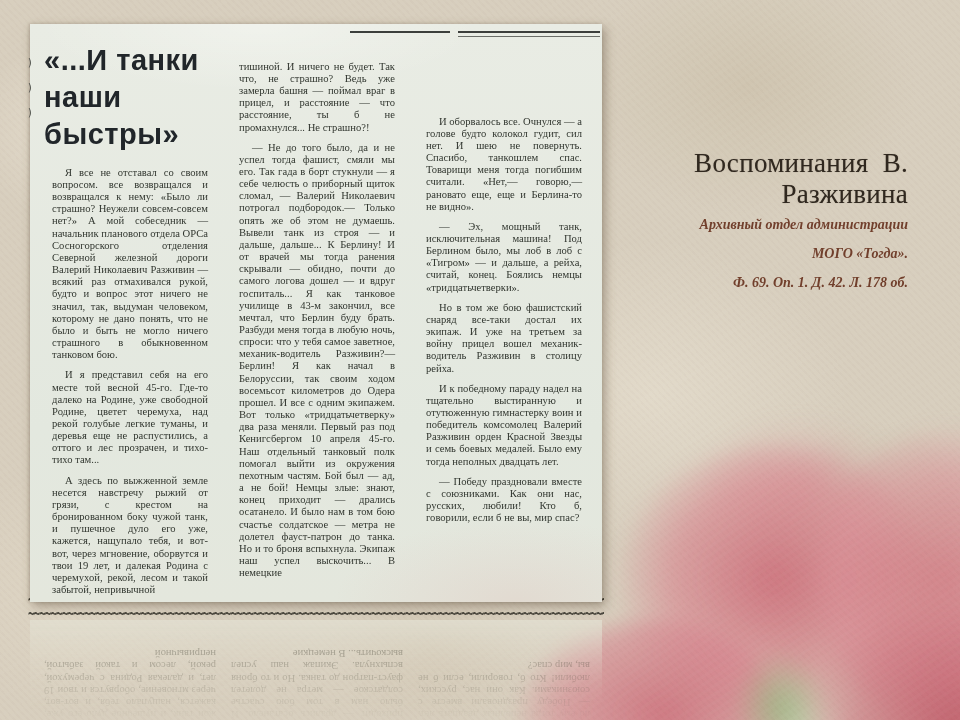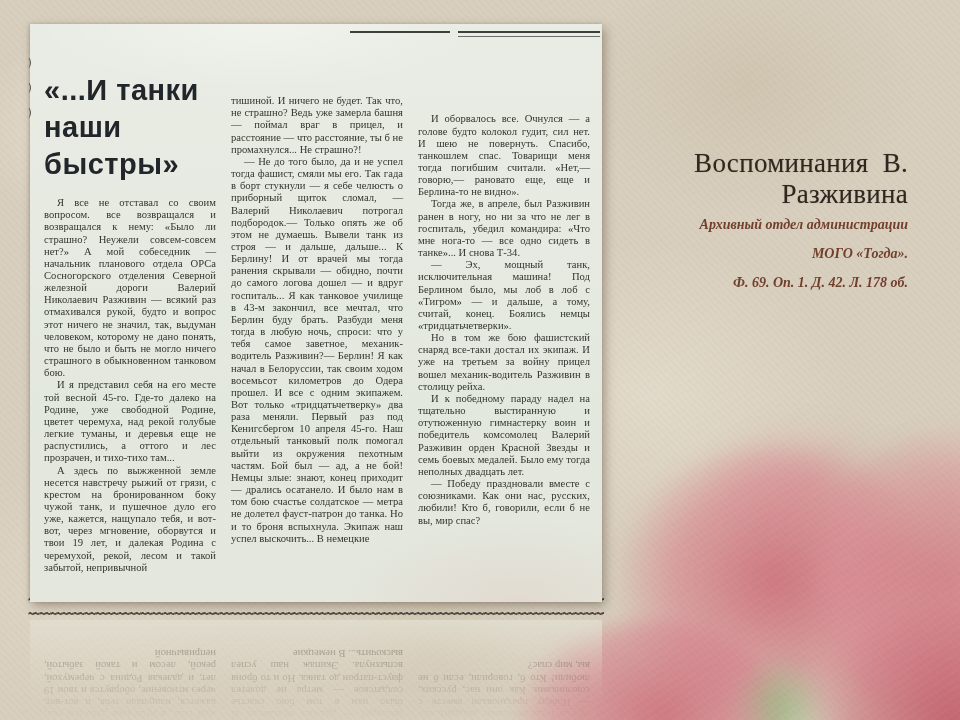--- a/index.html
+++ b/index.html
@@ -42,21 +42,21 @@
     background:radial-gradient(ellipse 260px 120px at 85% 100%, rgba(216,160,152,.18), transparent 70%),
                radial-gradient(ellipse 300px 90px at 40% 0%, rgba(255,255,252,.35), transparent 75%);}
   .topline{position:absolute;height:2px;background:#3c3f3c;}
   .topline.seg1{left:320px;top:7px;width:100px;}
   .topline.seg2{left:428px;top:7px;width:142px;}
   .topline.seg3{left:428px;top:12px;width:142px;height:1px;background:#6a6d68;}
   .cols{position:absolute;left:14px;top:14px;right:12px;bottom:0;display:flex;gap:15px;align-items:center;}
   .col{flex:1 1 0;min-width:0;}
   .headline{font-family:"Liberation Sans",sans-serif;font-weight:700;color:#21262a;
     font-size:29px;line-height:37px;letter-spacing:.5px;margin:6px 0 14px 0;}
-  .col p{margin:0;font-size:10.6px;line-height:12.15px;text-align:justify;color:#31362f;
+  .col p{margin:8px;font-size:10.6px;line-height:12.15px;text-align:justify;color:#31362f;
     font-family:"Liberation Serif",serif;}
   .col p.indent{text-indent:13px;}
   .tear-marks{position:absolute;left:27px;top:50px;font-size:10px;line-height:25px;
     color:#50524c;white-space:pre-line;font-family:"DejaVu Sans Mono",monospace;}
   
   .wave{position:absolute;left:28px;width:576px;overflow:hidden;white-space:nowrap;
     font-family:"DejaVu Sans Mono",monospace;font-size:11px;letter-spacing:-1px;
     color:#3a3830;transform:scaleY(2.1);line-height:10px;height:10px;}
   .wave1{top:596px;}
   .wave2{top:610px;opacity:.9;}
@@ -123,22 +123,21 @@
         <p class="indent">Я все не отставал со своим вопросом. все возвращался и возвращался к нему: «Было ли страшно? Неужели совсем-совсем нет?» А мой собеседник — начальник планового отдела ОРСа Сосногорского отделения Северной железной дороги Валерий Николаевич Разживин — всякий раз отмахивался рукой, будто и вопрос этот ничего не значил, так, выдуман человеком, которому не дано понять, что не было и быть не могло ничего страшного в обыкновенном танковом бою.</p>
         <p class="indent">И я представил себя на его месте той весной 45-го. Где-то далеко на Родине, уже свободной Родине, цветет черемуха, над рекой голубые легкие туманы, и деревья еще не распустились, а оттого и лес прозрачен, и тихо-тихо там...</p>
         <p class="indent">А здесь по выжженной земле несется навстречу рыжий от грязи, с крестом на бронированном боку чужой танк, и пушечное дуло его уже, кажется, нащупало тебя, и вот-вот, через мгновение, оборвутся и твои 19 лет, и далекая Родина с черемухой, рекой, лесом и такой забытой, непривычной</p>
       </div>
       <div class="col">
         <p>тишиной. И ничего не будет. Так что, не страшно? Ведь уже замерла башня — поймал враг в прицел, и расстояние — что расстояние, ты б не промахнулся... Не страшно?!</p>
         <p class="indent">— Не до того было, да и не успел тогда фашист, смяли мы его. Так гада в борт стукнули — я себе челюсть о приборный щиток сломал, — Валерий Николаевич потрогал подбородок.— Только опять же об этом не думаешь. Вывели танк из строя — и дальше, дальше... К Берлину! И от врачей мы тогда ранения скрывали — обидно, почти до самого логова дошел — и вдруг госпиталь... Я как танковое училище в 43-м закончил, все мечтал, что Берлин буду брать. Разбуди меня тогда в любую ночь, спроси: что у тебя самое заветное, механик-водитель Разживин?— Берлин! Я как начал в Белоруссии, так своим ходом восемьсот километров до Одера прошел. И все с одним экипажем. Вот только «тридцатьчетверку» два раза меняли. Первый раз под Кенигсбергом 10 апреля 45-го. Наш отдельный танковый полк помогал выйти из окружения пехотным частям. Бой был — ад, а не бой! Немцы злые: знают, конец приходит — дрались осатанело. И было нам в том бою счастье солдатское — метра не долетел фауст-патрон до танка. Но и то броня вспыхнула. Экипаж наш успел выскочить... В немецкие</p>
       </div>
       <div class="col">
         <p class="indent">И оборвалось все. Очнулся — а голове будто колокол гудит, сил нет. И шею не повернуть. Спасибо, танкошлем спас. Товарищи меня тогда погибшим считали. «Нет,— говорю,— рановато еще, еще и Берлина-то не видно».</p>
-        <p class="indent">Тогда же, в апреле, был Разживин ранен в ногу, но ни за что не лег в госпиталь, убедил командира: «Что мне нога-то — все одно сидеть в танке»... И снова Т-34.</p>
-        <p class="indent">— Эх, мощный танк, исключительная машина! Под Берлином было, мы лоб в лоб с «Тигром» — и дальше, а тому, считай, конец. Боялись немцы «тридцатьчетверки».</p>
+        <p class="indent">— Эх, мощный танк, исключительная машина! Под Берлином было, мы лоб в лоб с «Тигром» — и дальше, а рейха, считай, конец. Боялись немцы «тридцатьчетверки».</p>
         <p class="indent">Но в том же бою фашистский снаряд все-таки достал их экипаж. И уже на третьем за войну прицел вошел механик-водитель Разживин в столицу рейха.</p>
         <p class="indent">И к победному параду надел на тщательно выстиранную и отутюженную гимнастерку воин и победитель комсомолец Валерий Разживин орден Красной Звезды и семь боевых медалей. Было ему тогда неполных двадцать лет.</p>
         <p class="indent">— Победу праздновали вместе с союзниками. Как они нас, русских, любили! Кто б, говорили, если б не вы, мир спас?</p>
       </div>
     </div>
   </div>
 
   <div class="tear-marks">)
 )
 )</div>

